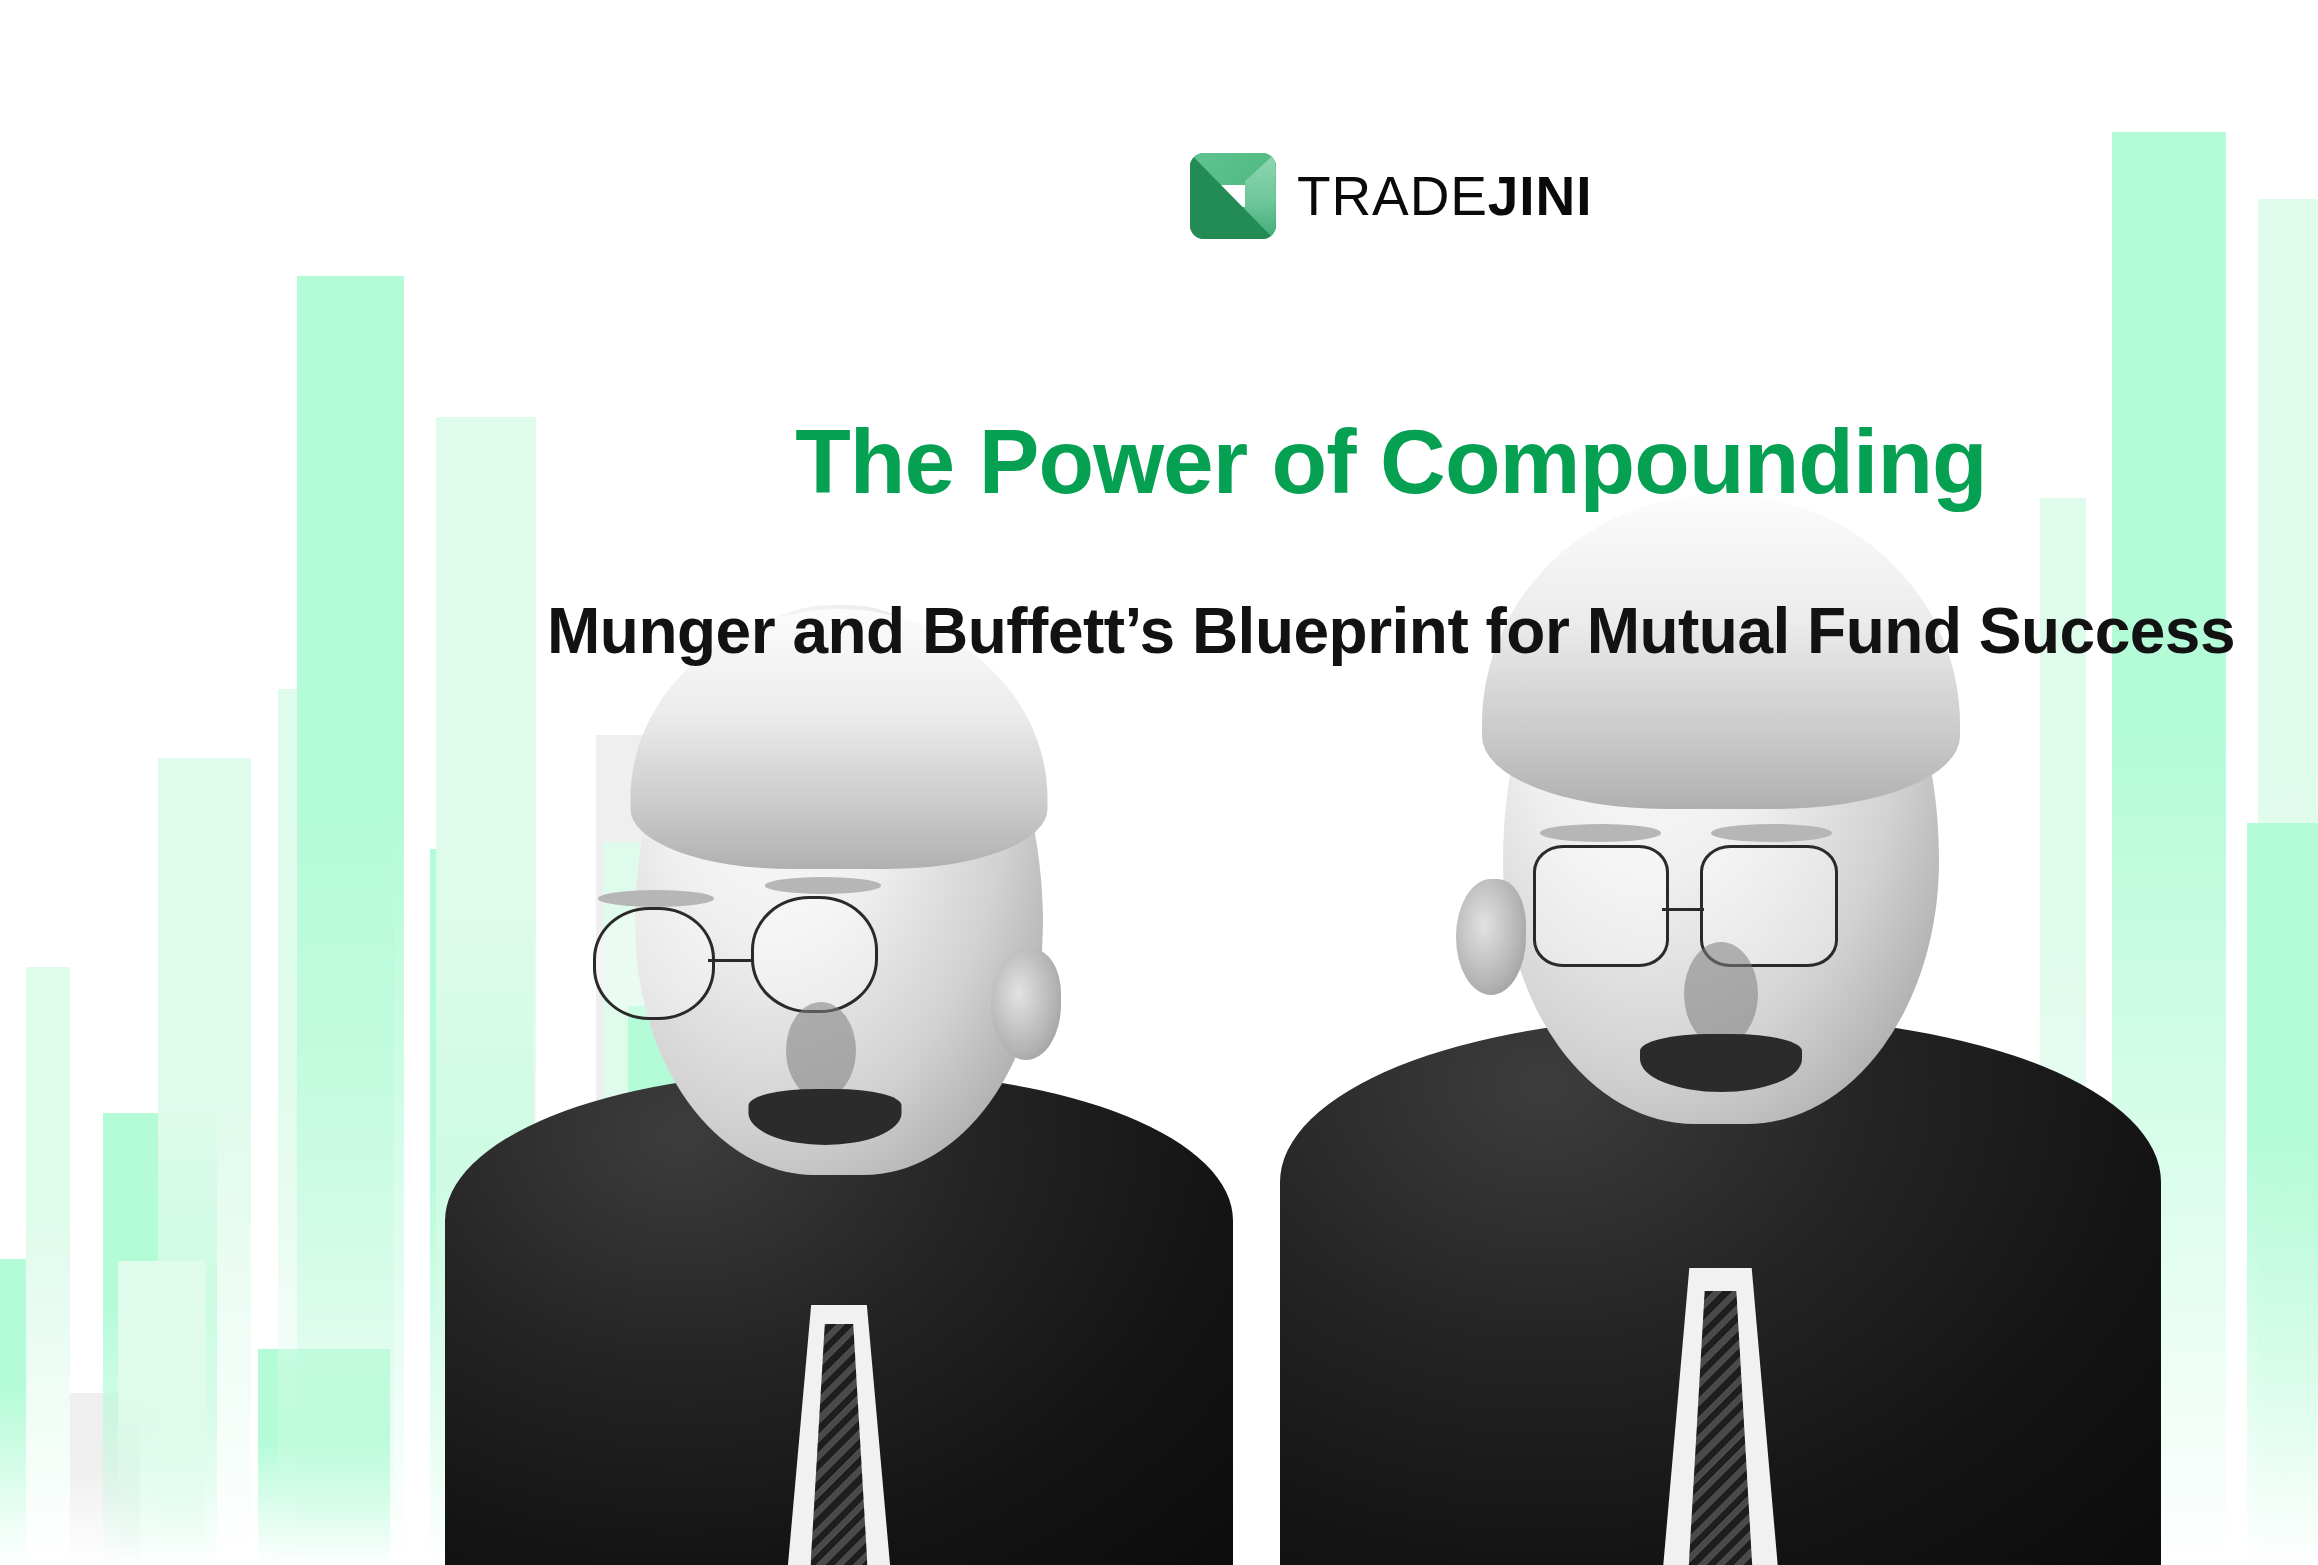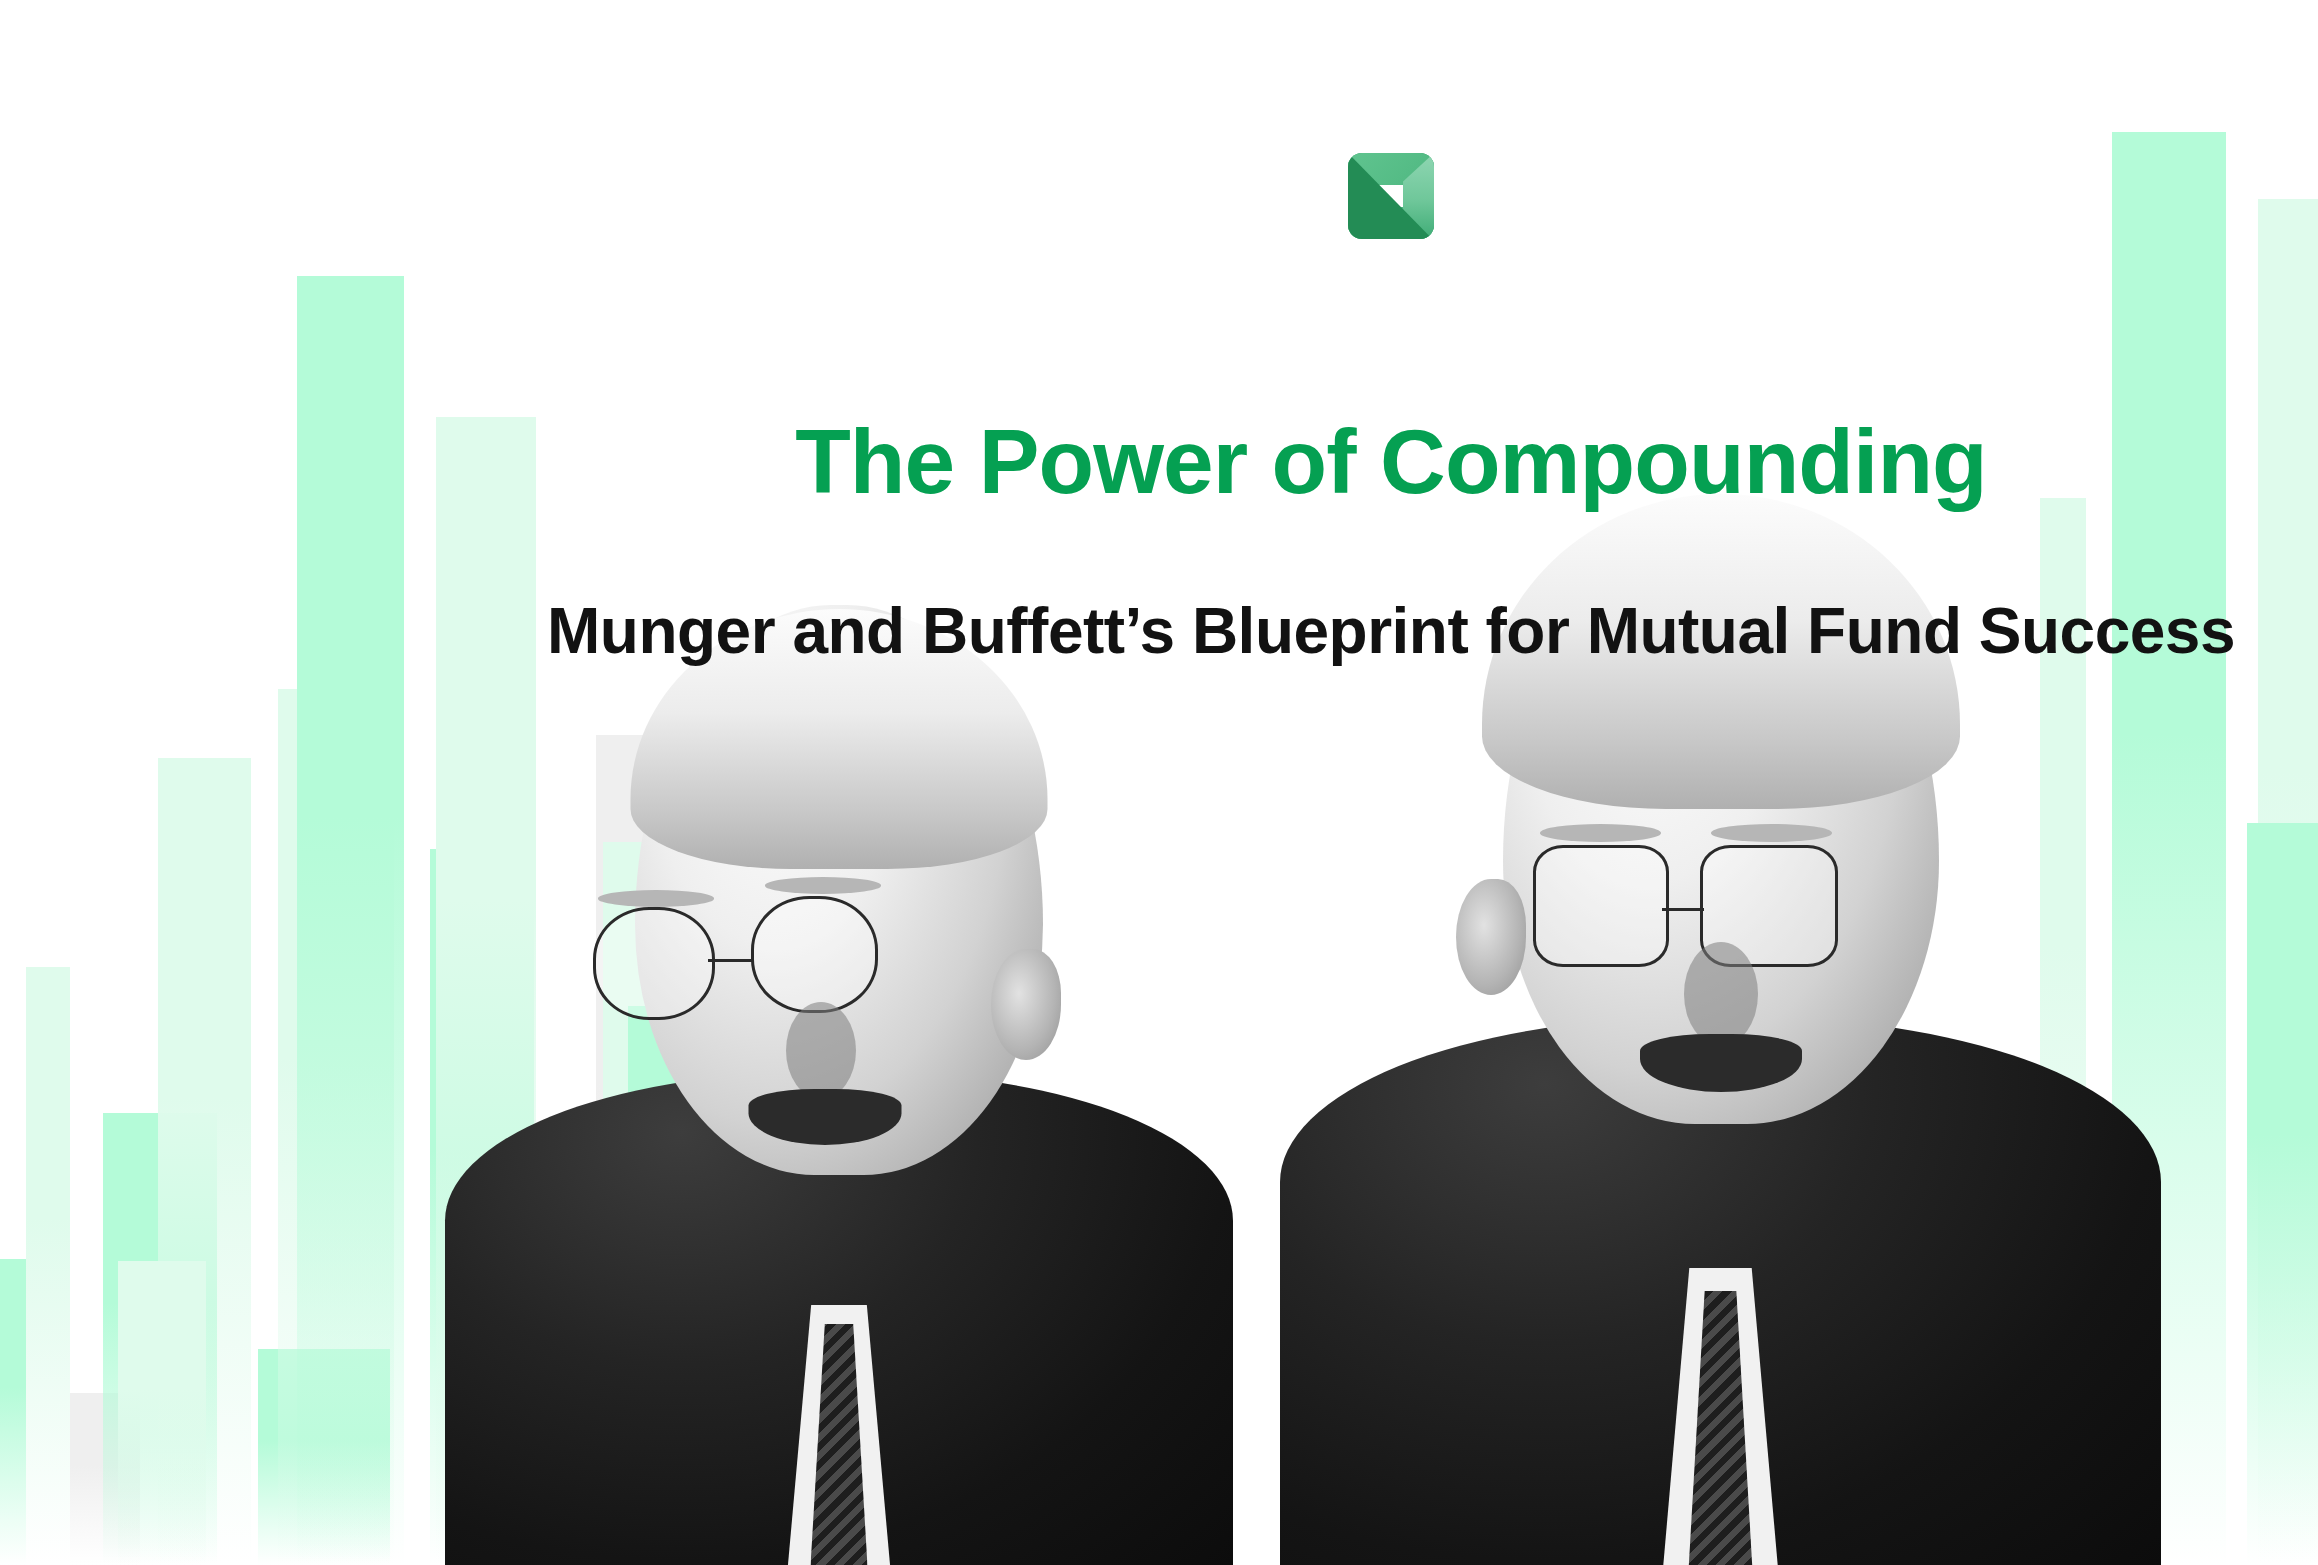--- a/index.html
+++ b/index.html
@@ -290,19 +290,20 @@
 
   </div>
 
   <div id="logo-row">
     <div id="logo-mark">
       <div class="lm-tl"></div>
       <div class="lm-right"></div>
       <div class="lm-notch"></div>
       <div class="lm-slash"></div>
     </div>
+    <div id="logo-word"><span class="lw-light">TRADE</span><span class="lw-bold">JINI</span></div>
   </div>
 
   <h1 id="headline">The Power of Compounding</h1>
   <h2 id="subhead">Munger and Buffett’s Blueprint for Mutual Fund Success</h2>
 
 </div>
 
 
 </body></html>

